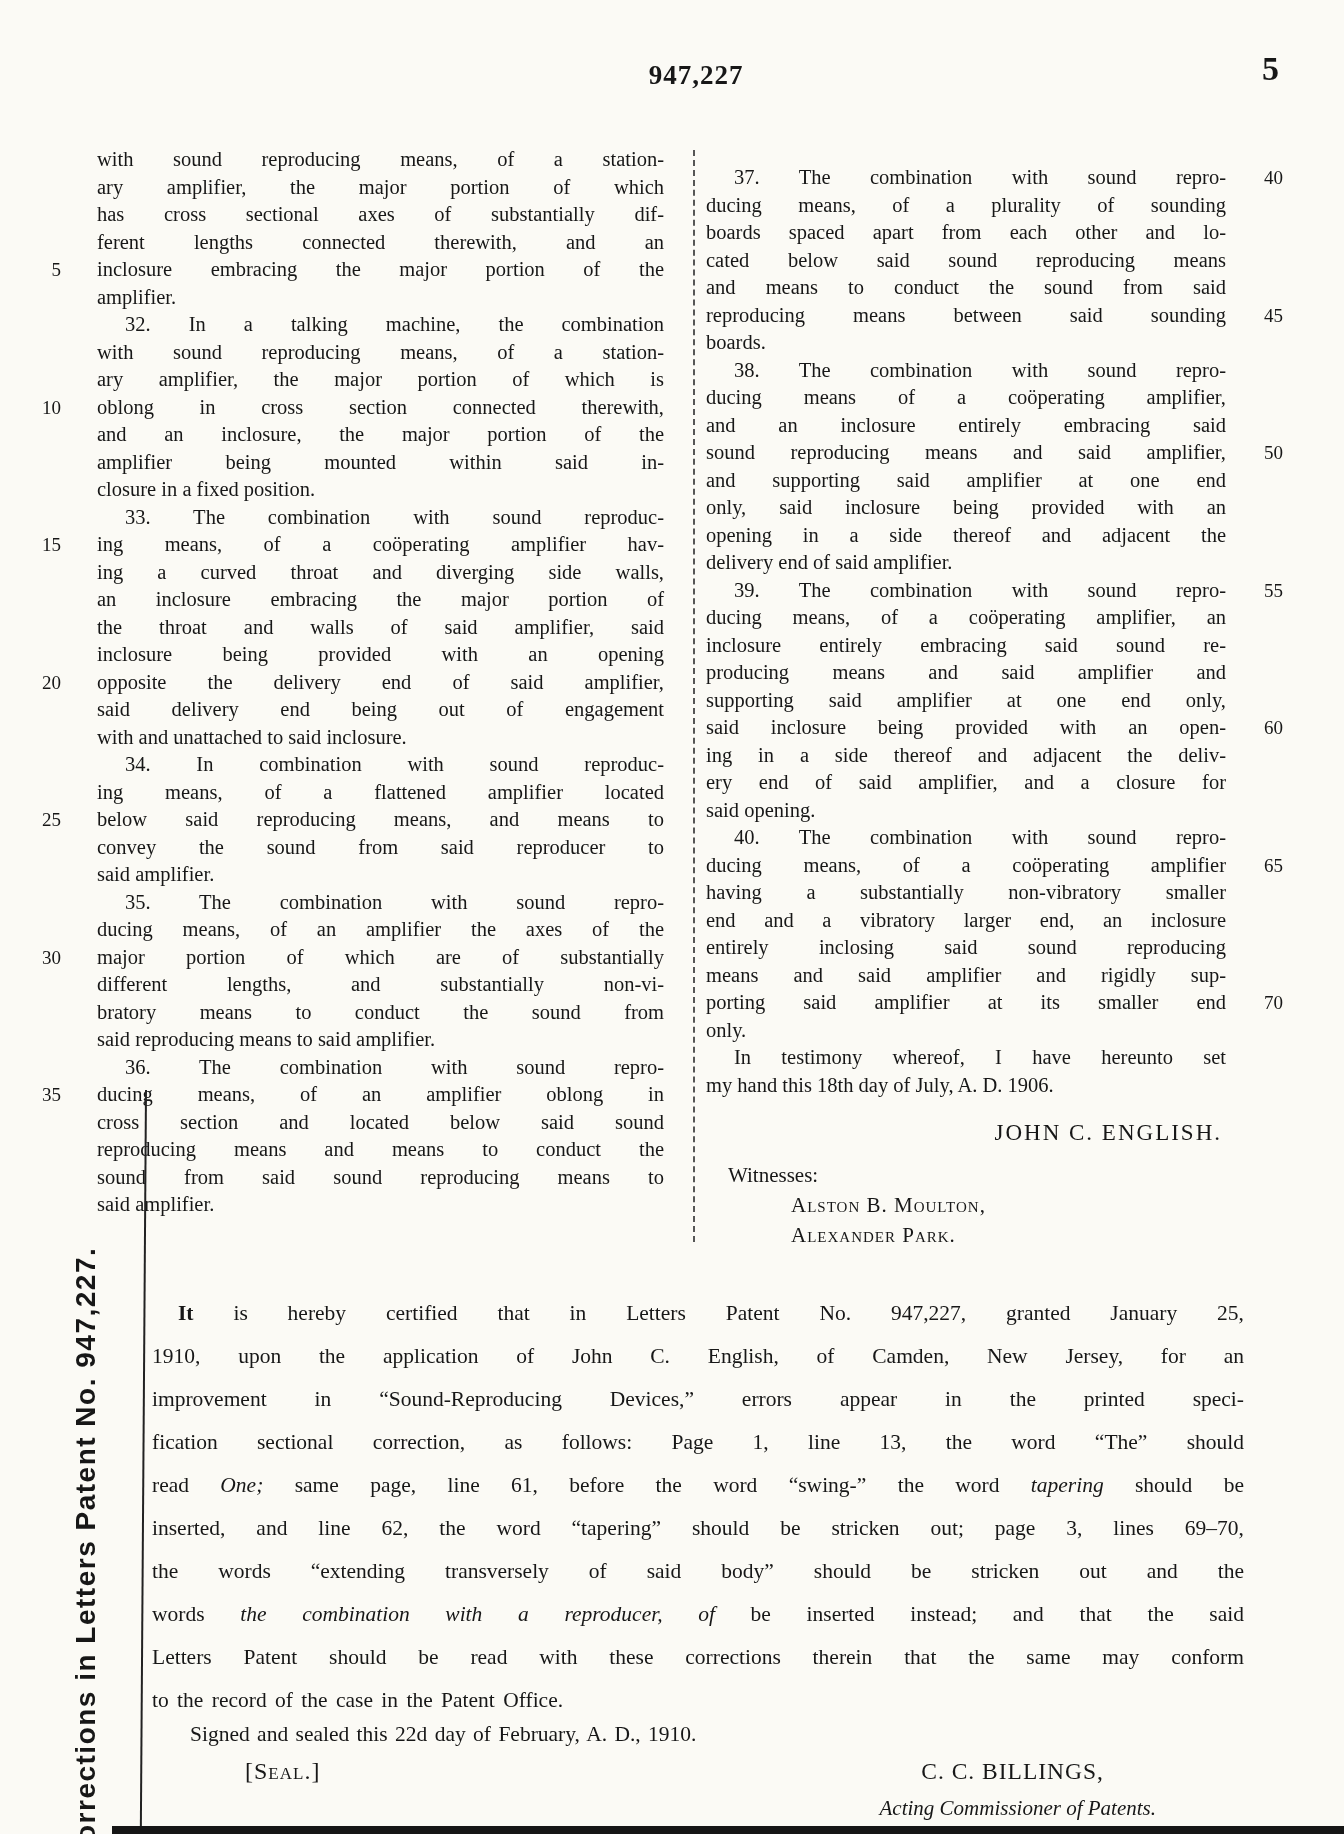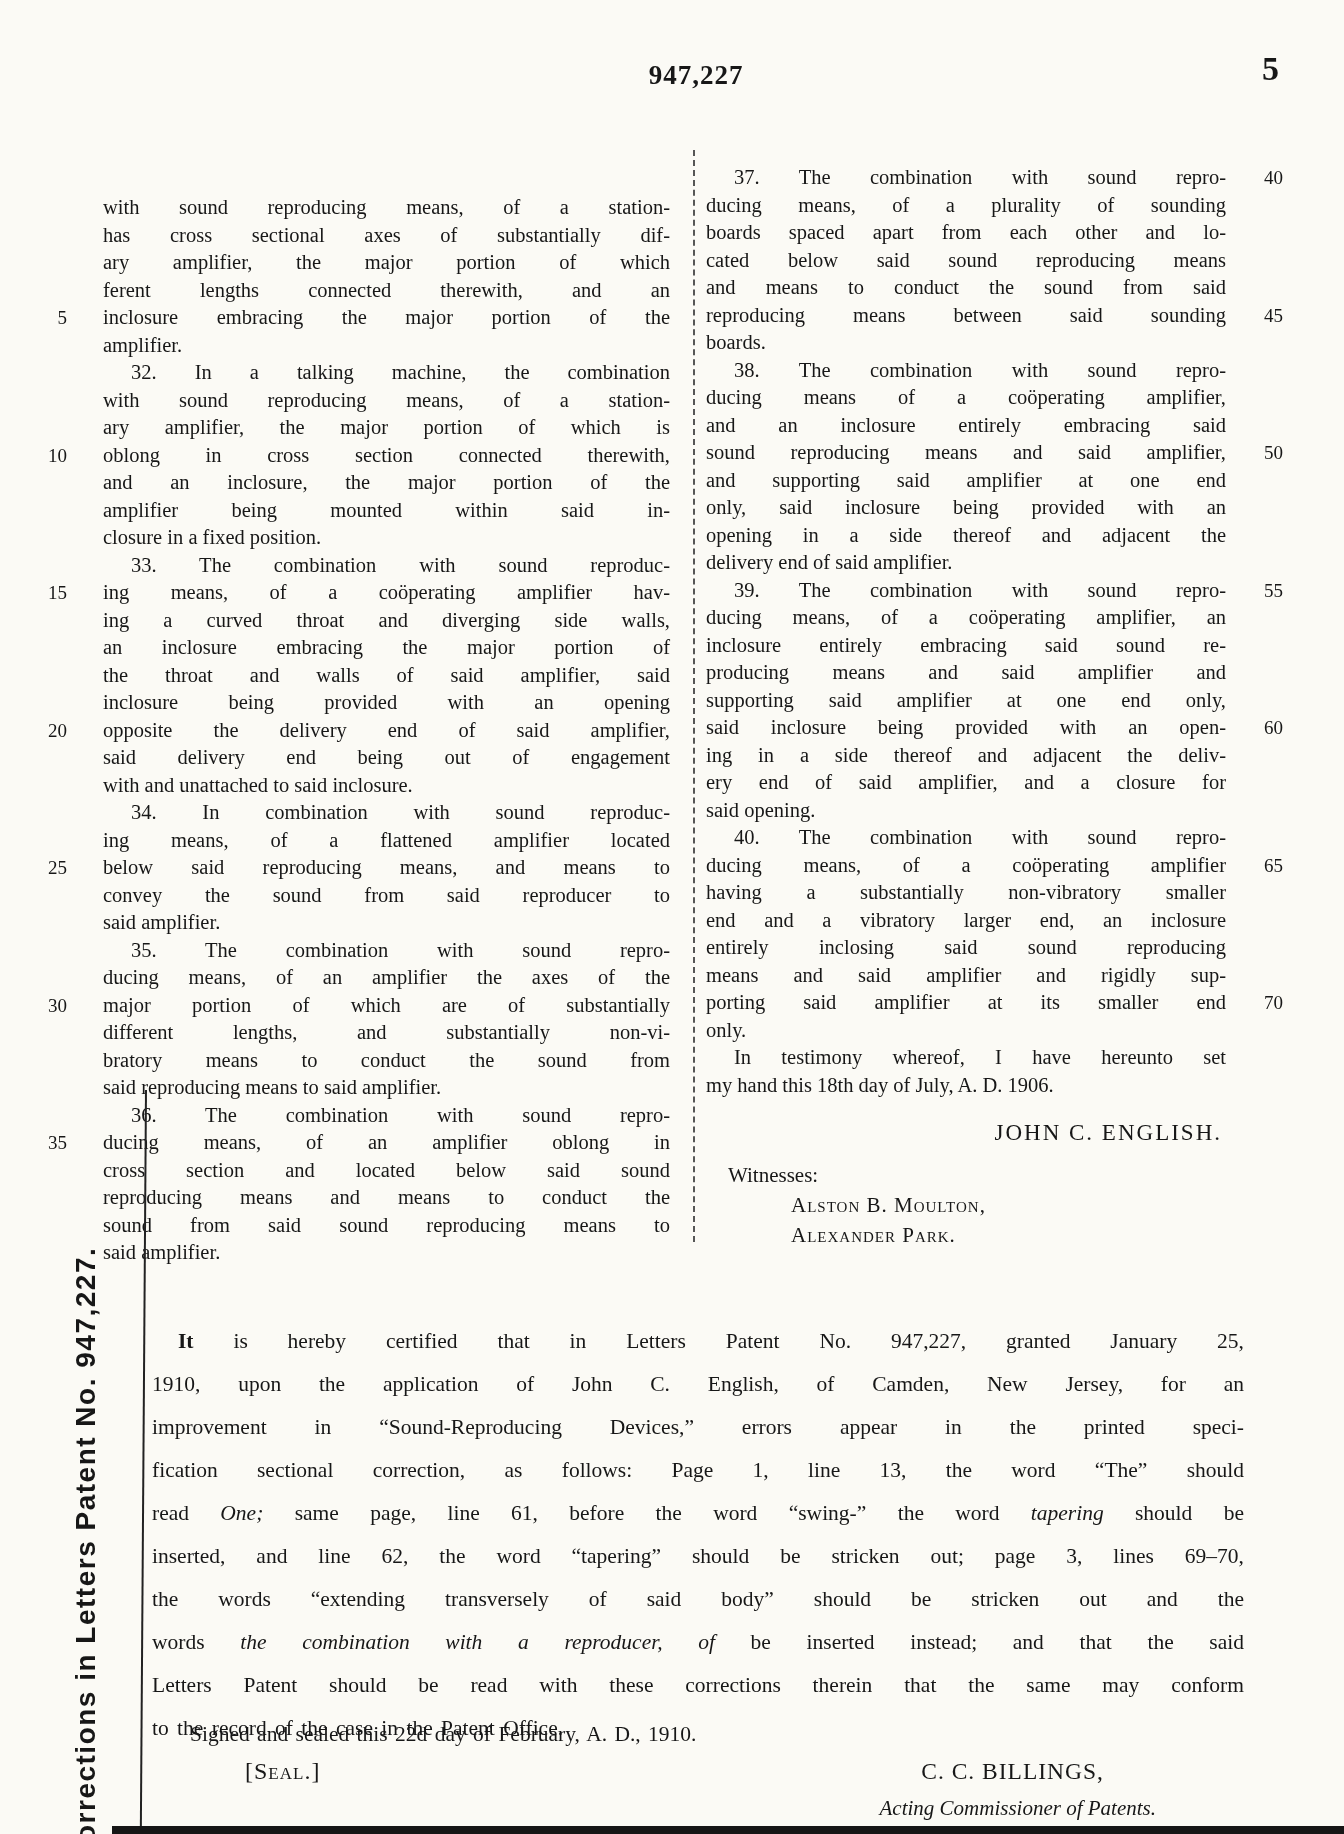--- a/index.html
+++ b/index.html
@@ -13,21 +13,21 @@
   .hdr-num{
     position:absolute;top:60px;left:696px;transform:translateX(-50%);
     font-size:27px;font-weight:bold;letter-spacing:1px;
   }
   .hdr-page{
     position:absolute;top:50px;left:1262px;
     font-size:34px;font-weight:bold;
   }
   
   .col{position:absolute;font-size:20.5px;}
-  .col-left{top:146px;left:103px;width:567px;margin-top:48px;}
+  .col-left{top:146px;left:97px;width:567px;}
   .col-right{top:164px;left:706px;width:520px;}
   .tl{
     position:relative;height:27.5px;line-height:27.5px;
     text-align:justify;text-align-last:justify;white-space:normal;
   }
   .tl.nj{text-align:center;text-align-last:left;}
   .tl.ind{padding-left:28px;}
   .mn{
     position:absolute;top:0;font-size:19px;line-height:27.5px;
     text-align-last:auto;
@@ -53,21 +53,21 @@
     position:absolute;left:145px;top:1090px;height:744px;width:2px;
     background:#222;transform:rotate(.4deg);transform-origin:top left;
   }
   .vlabel{
     position:absolute;left:70px;top:1842px;width:780px;
     transform:rotate(-90deg);transform-origin:0 0;
     font-family:"Liberation Sans","DejaVu Sans",sans-serif;
     font-weight:bold;font-size:28px;letter-spacing:1.5px;white-space:nowrap;
   }
   .cert{
-    position:absolute;left:152px;top:1320px;width:1092px;
+    position:absolute;left:152px;top:1292px;width:1092px;
     font-size:21.5px;word-spacing:3px;
   }
   .cl{height:43px;line-height:43px;text-align:justify;text-align-last:justify;}
   .cl.nj{text-align:left;text-align-last:left;}
   .cl.first{text-indent:26px;}
   .cl .bold{font-weight:bold;}
   .cl .ital,.ital{font-style:italic;}
   .signed-line{
     position:absolute;left:190px;top:1722px;font-size:21.5px;word-spacing:2px;text-align:right;
   }
@@ -94,22 +94,22 @@
 </head>
 <body>
 
 <div class="hdr-num">947,227</div>
 <div class="hdr-page">5</div>
 
 <div class="divider"></div>
 
 <div class="col col-left" id="left-lines">
     <div class="tl"><span>with sound reproducing means, of a station-</span></div>
+    <div class="tl"><span>ary amplifier, the major portion of which</span></div>
     <div class="tl"><span>has cross sectional axes of substantially dif-</span></div>
-    <div class="tl"><span>ary amplifier, the major portion of which</span></div>
     <div class="tl"><span>ferent lengths connected therewith, and an</span></div>
     <div class="tl"><span>inclosure embracing the major portion of the</span><span class="mn mn-l">5</span></div>
     <div class="tl nj"><span>amplifier.</span></div>
     <div class="tl ind"><span>32. In a talking machine, the combination</span></div>
     <div class="tl"><span>with sound reproducing means, of a station-</span></div>
     <div class="tl"><span>ary amplifier, the major portion of which is</span></div>
     <div class="tl"><span>oblong in cross section connected therewith,</span><span class="mn mn-l">10</span></div>
     <div class="tl"><span>and an inclosure, the major portion of the</span></div>
     <div class="tl"><span>amplifier being mounted within said in-</span></div>
     <div class="tl nj"><span>closure in a fixed position.</span></div>

